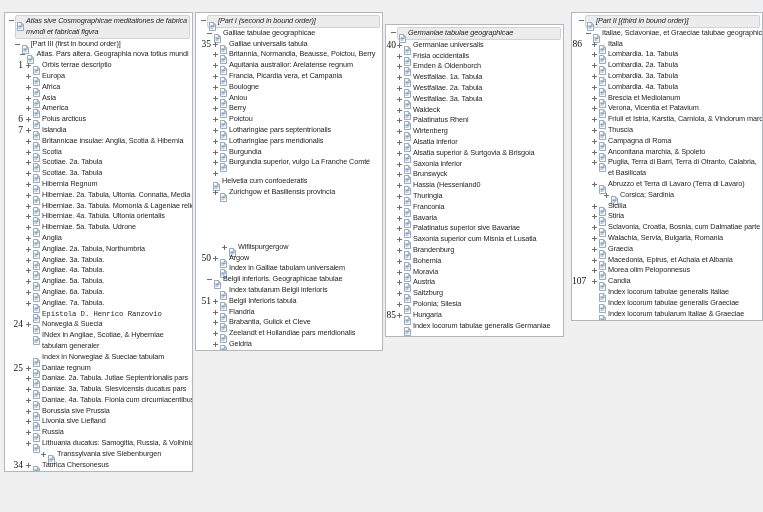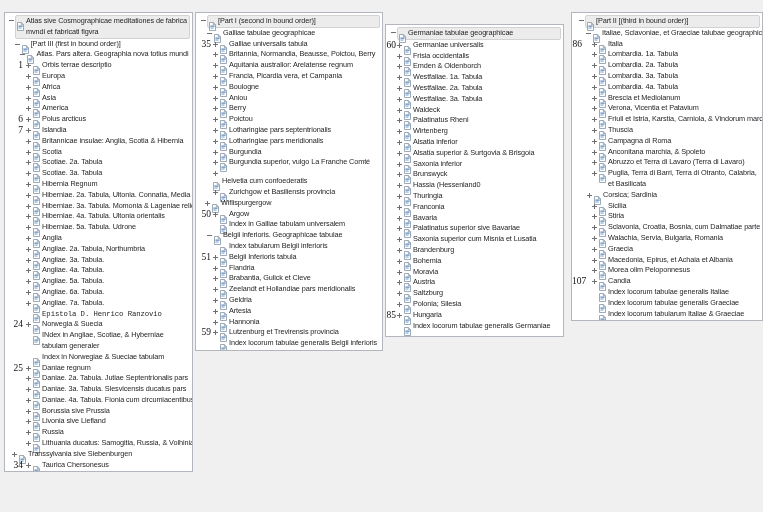--- a/index.html
+++ b/index.html
@@ -59,20 +59,21 @@
     min-width:0;
   }
   .hl.selected{
     flex:1;
     background:var(--sel-bg,#ececec);
     border:1px solid var(--sel-border,#d2d2d2);
     border-radius:2px;
     margin:0 2px 0 -1px;
     padding-left:1px;
     box-sizing:border-box;
+    font-style:italic;
   }
   .label{
     font-size:7.3px;
     line-height:10.8px;
     letter-spacing:-0.1px;
     color:var(--text,#1f1f1f);
     padding:0 2px;
     white-space:nowrap;
   }
   .label.wrap{white-space:normal;}
@@ -535,21 +536,21 @@
       <span class="hl">
         <span class="doc"><svg width="7" height="9" viewBox="0 0 7 9">
             <path d="M0.5 0.5 H4.3 L6.5 2.7 V8.5 H0.5 Z" fill="#ffffff" stroke="#8494a4" stroke-width="0.8"></path>
             <path d="M4.3 0.5 V2.7 H6.5" fill="none" stroke="#8494a4" stroke-width="0.8"></path>
             <rect x="1.4" y="3.6" width="4.2" height="1" fill="#3a6ea5"></rect>
             <rect x="1.4" y="5.5" width="3.2" height="1" fill="#6b9bd2"></rect>
           </svg></span>
         <span class="label">Lithuania ducatus: Samogitia, Russia, &amp; Volhinia</span>
       </span>
     </div>
-    <div class="row" style="padding-left: 7px;">
+    <div class="row" style="padding-left: 36px;">
       <span class="exp plus"></span>
       <span class="hl">
         <span class="doc"><svg width="7" height="9" viewBox="0 0 7 9">
             <path d="M0.5 0.5 H4.3 L6.5 2.7 V8.5 H0.5 Z" fill="#ffffff" stroke="#8494a4" stroke-width="0.8"></path>
             <path d="M4.3 0.5 V2.7 H6.5" fill="none" stroke="#8494a4" stroke-width="0.8"></path>
             <rect x="1.4" y="3.6" width="4.2" height="1" fill="#3a6ea5"></rect>
             <rect x="1.4" y="5.5" width="3.2" height="1" fill="#6b9bd2"></rect>
           </svg></span>
         <span class="label">Transsylvania sive Siebenburgen</span>
       </span>
@@ -755,21 +756,21 @@
       <span class="hl">
         <span class="doc"><svg width="7" height="9" viewBox="0 0 7 9">
             <path d="M0.5 0.5 H4.3 L6.5 2.7 V8.5 H0.5 Z" fill="#ffffff" stroke="#8494a4" stroke-width="0.8"></path>
             <path d="M4.3 0.5 V2.7 H6.5" fill="none" stroke="#8494a4" stroke-width="0.8"></path>
             <rect x="1.4" y="3.6" width="4.2" height="1" fill="#3a6ea5"></rect>
             <rect x="1.4" y="5.5" width="3.2" height="1" fill="#6b9bd2"></rect>
           </svg></span>
         <span class="label">Zurichgow et Basiliensis provincia</span>
       </span>
     </div>
-    <div class="row" style="padding-left: 9px;">
+    <div class="row" style="padding-left: 26px; margin-top: 44px;">
       <span class="exp plus"></span>
       <span class="hl">
         <span class="doc"><svg width="7" height="9" viewBox="0 0 7 9">
             <path d="M0.5 0.5 H4.3 L6.5 2.7 V8.5 H0.5 Z" fill="#ffffff" stroke="#8494a4" stroke-width="0.8"></path>
             <path d="M4.3 0.5 V2.7 H6.5" fill="none" stroke="#8494a4" stroke-width="0.8"></path>
             <rect x="1.4" y="3.6" width="4.2" height="1" fill="#3a6ea5"></rect>
             <rect x="1.4" y="5.5" width="3.2" height="1" fill="#6b9bd2"></rect>
           </svg></span>
         <span class="label">Wiflispurgergow</span>
       </span>
@@ -941,21 +942,21 @@
         <span class="doc"><svg width="7" height="9" viewBox="0 0 7 9">
             <path d="M0.5 0.5 H4.3 L6.5 2.7 V8.5 H0.5 Z" fill="#ffffff" stroke="#8494a4" stroke-width="0.8"></path>
             <path d="M4.3 0.5 V2.7 H6.5" fill="none" stroke="#8494a4" stroke-width="0.8"></path>
             <rect x="1.4" y="3.6" width="4.2" height="1" fill="#3a6ea5"></rect>
             <rect x="1.4" y="5.5" width="3.2" height="1" fill="#6b9bd2"></rect>
           </svg></span>
         <span class="label">Germaniae tabulae geographicae</span>
       </span>
     </div>
     <div class="row" style="padding-left: 11px;">
-      <span class="num" style="width: 10px;">60</span>
+      <span class="num" style="width: 10px;">40</span>
       <span class="exp plus"></span>
       <span class="hl">
         <span class="doc"><svg width="7" height="9" viewBox="0 0 7 9">
             <path d="M0.5 0.5 H4.3 L6.5 2.7 V8.5 H0.5 Z" fill="#ffffff" stroke="#8494a4" stroke-width="0.8"></path>
             <path d="M4.3 0.5 V2.7 H6.5" fill="none" stroke="#8494a4" stroke-width="0.8"></path>
             <rect x="1.4" y="3.6" width="4.2" height="1" fill="#3a6ea5"></rect>
             <rect x="1.4" y="5.5" width="3.2" height="1" fill="#6b9bd2"></rect>
           </svg></span>
         <span class="label">Germaniae universalis</span>
       </span>
@@ -1434,36 +1435,36 @@
     </div>
     <div class="row" style="padding-left: 20px;">
       <span class="exp plus"></span>
       <span class="hl">
         <span class="doc"><svg width="7" height="9" viewBox="0 0 7 9">
             <path d="M0.5 0.5 H4.3 L6.5 2.7 V8.5 H0.5 Z" fill="#ffffff" stroke="#8494a4" stroke-width="0.8"></path>
             <path d="M4.3 0.5 V2.7 H6.5" fill="none" stroke="#8494a4" stroke-width="0.8"></path>
             <rect x="1.4" y="3.6" width="4.2" height="1" fill="#3a6ea5"></rect>
             <rect x="1.4" y="5.5" width="3.2" height="1" fill="#6b9bd2"></rect>
           </svg></span>
+        <span class="label wrap">Puglia, Terra di Barri, Terra di Otranto, Calabria, et Basilicata</span>
+      </span>
+    </div>
+    <div class="row" style="padding-left: 20px;">
+      <span class="exp plus"></span>
+      <span class="hl">
+        <span class="doc"><svg width="7" height="9" viewBox="0 0 7 9">
+            <path d="M0.5 0.5 H4.3 L6.5 2.7 V8.5 H0.5 Z" fill="#ffffff" stroke="#8494a4" stroke-width="0.8"></path>
+            <path d="M4.3 0.5 V2.7 H6.5" fill="none" stroke="#8494a4" stroke-width="0.8"></path>
+            <rect x="1.4" y="3.6" width="4.2" height="1" fill="#3a6ea5"></rect>
+            <rect x="1.4" y="5.5" width="3.2" height="1" fill="#6b9bd2"></rect>
+          </svg></span>
         <span class="label">Abruzzo et Terra di Lavaro (Terra di Lavaro)</span>
       </span>
     </div>
-    <div class="row" style="padding-left: 20px;">
-      <span class="exp plus"></span>
-      <span class="hl">
-        <span class="doc"><svg width="7" height="9" viewBox="0 0 7 9">
-            <path d="M0.5 0.5 H4.3 L6.5 2.7 V8.5 H0.5 Z" fill="#ffffff" stroke="#8494a4" stroke-width="0.8"></path>
-            <path d="M4.3 0.5 V2.7 H6.5" fill="none" stroke="#8494a4" stroke-width="0.8"></path>
-            <rect x="1.4" y="3.6" width="4.2" height="1" fill="#3a6ea5"></rect>
-            <rect x="1.4" y="5.5" width="3.2" height="1" fill="#6b9bd2"></rect>
-          </svg></span>
-        <span class="label wrap">Puglia, Terra di Barri, Terra di Otranto, Calabria, et Basilicata</span>
-      </span>
-    </div>
-    <div class="row" style="padding-left: 15px;">
+    <div class="row" style="padding-left: 32px;">
       <span class="exp plus"></span>
       <span class="hl">
         <span class="doc"><svg width="7" height="9" viewBox="0 0 7 9">
             <path d="M0.5 0.5 H4.3 L6.5 2.7 V8.5 H0.5 Z" fill="#ffffff" stroke="#8494a4" stroke-width="0.8"></path>
             <path d="M4.3 0.5 V2.7 H6.5" fill="none" stroke="#8494a4" stroke-width="0.8"></path>
             <rect x="1.4" y="3.6" width="4.2" height="1" fill="#3a6ea5"></rect>
             <rect x="1.4" y="5.5" width="3.2" height="1" fill="#6b9bd2"></rect>
           </svg></span>
         <span class="label">Corsica; Sardinia</span>
       </span>

